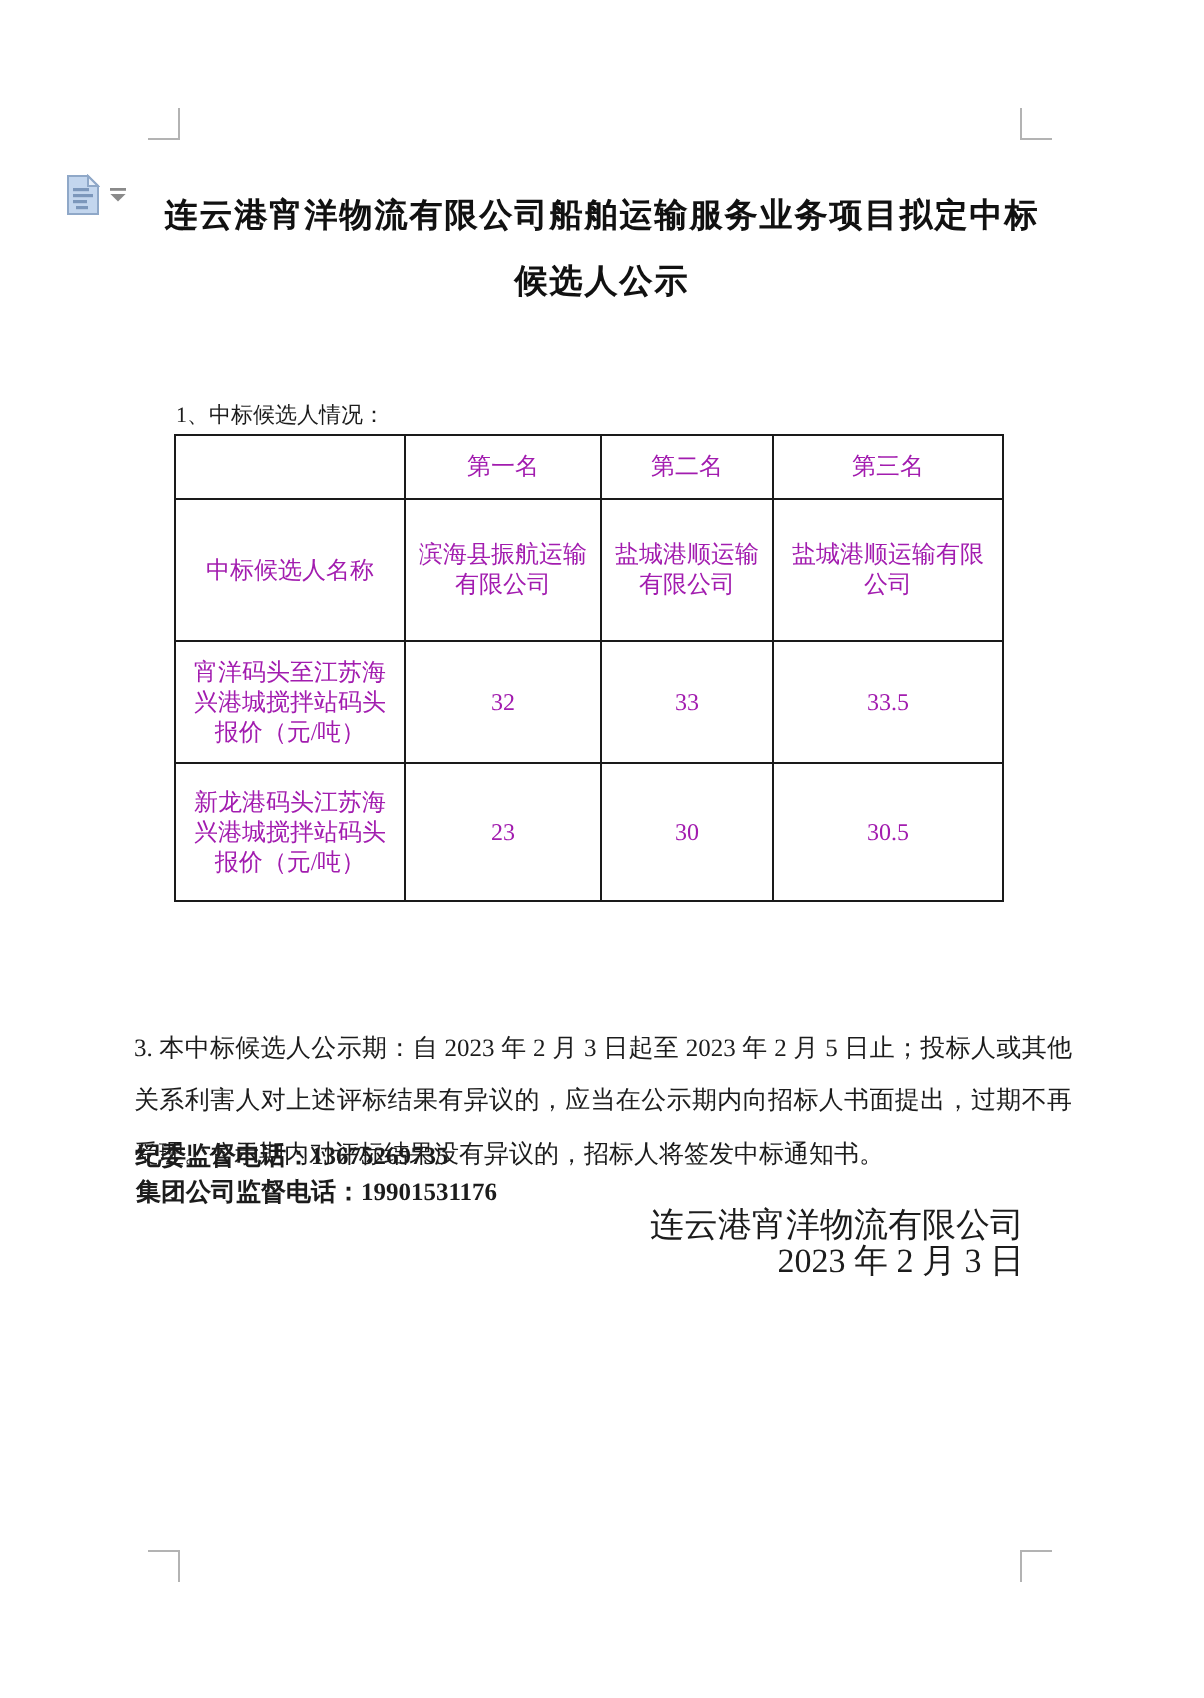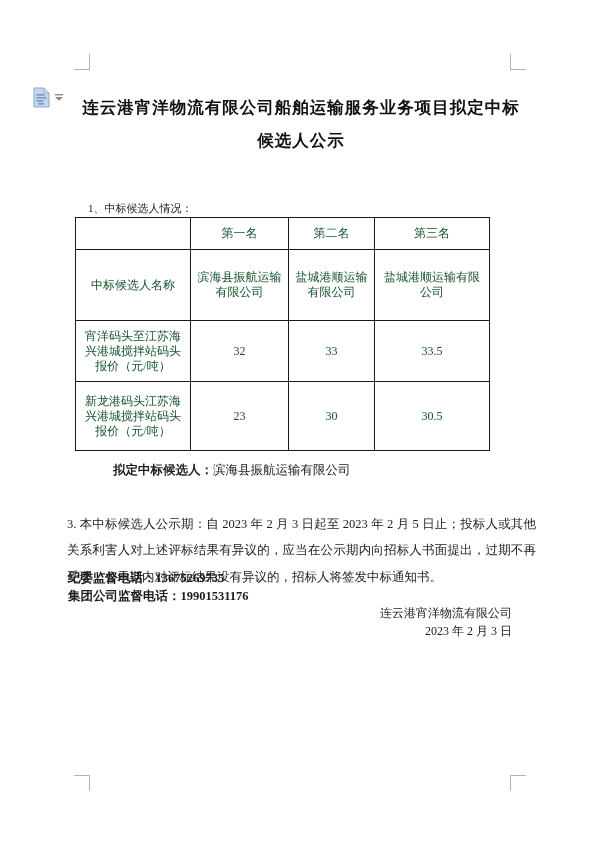--- a/index.html
+++ b/index.html
@@ -31,23 +31,23 @@
   .intro{
     position:absolute;left:67px;top:162px;width:469px;
     font-size:12.5px;line-height:18.5px;text-align:justify;text-indent:2em;
   }
   .section1{
     position:absolute;left:88px;top:199px;width:448px;
     font-size:11px;line-height:18px;
   }
   
   .bid-table{
-    position:absolute;left:75px;top:217px;
+    position:absolute;left:87px;top:217px;
     border-collapse:collapse;table-layout:fixed;width:414px;
-    font-size:12px;color:#14532d;
+    font-size:12px;color:#a21caf;
   }
   .bid-table td{border:1px solid #1a1a1a;text-align:center;vertical-align:middle;padding:2px 6px;line-height:15px;}
   .bid-table tr.hdr td{height:27px;}
   .bid-table tr.r-names td{height:66px;}
   .bid-table tr.r-price1 td{height:56px;}
   .bid-table tr.r-price2 td{height:64px;}
   .bid-table td.lbl-left{text-align:center;padding:2px 5px;}
   
   .winner{
     position:absolute;left:113px;top:461px;width:420px;
@@ -60,21 +60,21 @@
     font-size:12.5px;line-height:26.5px;text-align:justify;
   }
   
   .phones{
     position:absolute;left:68px;top:570px;width:300px;
     font-size:12.5px;line-height:17.5px;font-weight:bold;
   }
   
   .signature{
     position:absolute;left:200px;top:604px;width:312px;
-    text-align:right;font-size:12px;line-height:18px;
+    text-align:right;font-size:17px;line-height:18px;
   }
 </style>
 </head>
 <body>
 
 <div class="page">
 
   <div class="crop tl"></div>
   <div class="crop tr"></div>
   <div class="crop bl"></div>
@@ -135,23 +135,20 @@
       </tr>
       <tr class="r-price2">
         <td class="lbl-left">新龙港码头江苏海兴港城搅拌站码头报价（元/吨）</td>
         <td>23</td>
         <td>30</td>
         <td>30.5</td>
       </tr>
     </tbody>
   </table>
 
-  <div class="winner">
-    <span class="w-label">拟定中标候选人：</span><span>滨海县振航运输有限公司</span>
-  </div>
 
   <p class="notice">3. 本中标候选人公示期：自 2023 年 2 月 3 日起至 2023 年 2 月 5 日止；投标人或其他关系利害人对上述评标结果有异议的，应当在公示期内向招标人书面提出，过期不再受理。公示期内对评标结果没有异议的，招标人将签发中标通知书。</p>
 
   <div class="phones">
     <div>纪委监督电话：13675269735</div>
     <div>集团公司监督电话：19901531176</div>
   </div>
 
   <div class="signature">
     <div>连云港宵洋物流有限公司</div>

